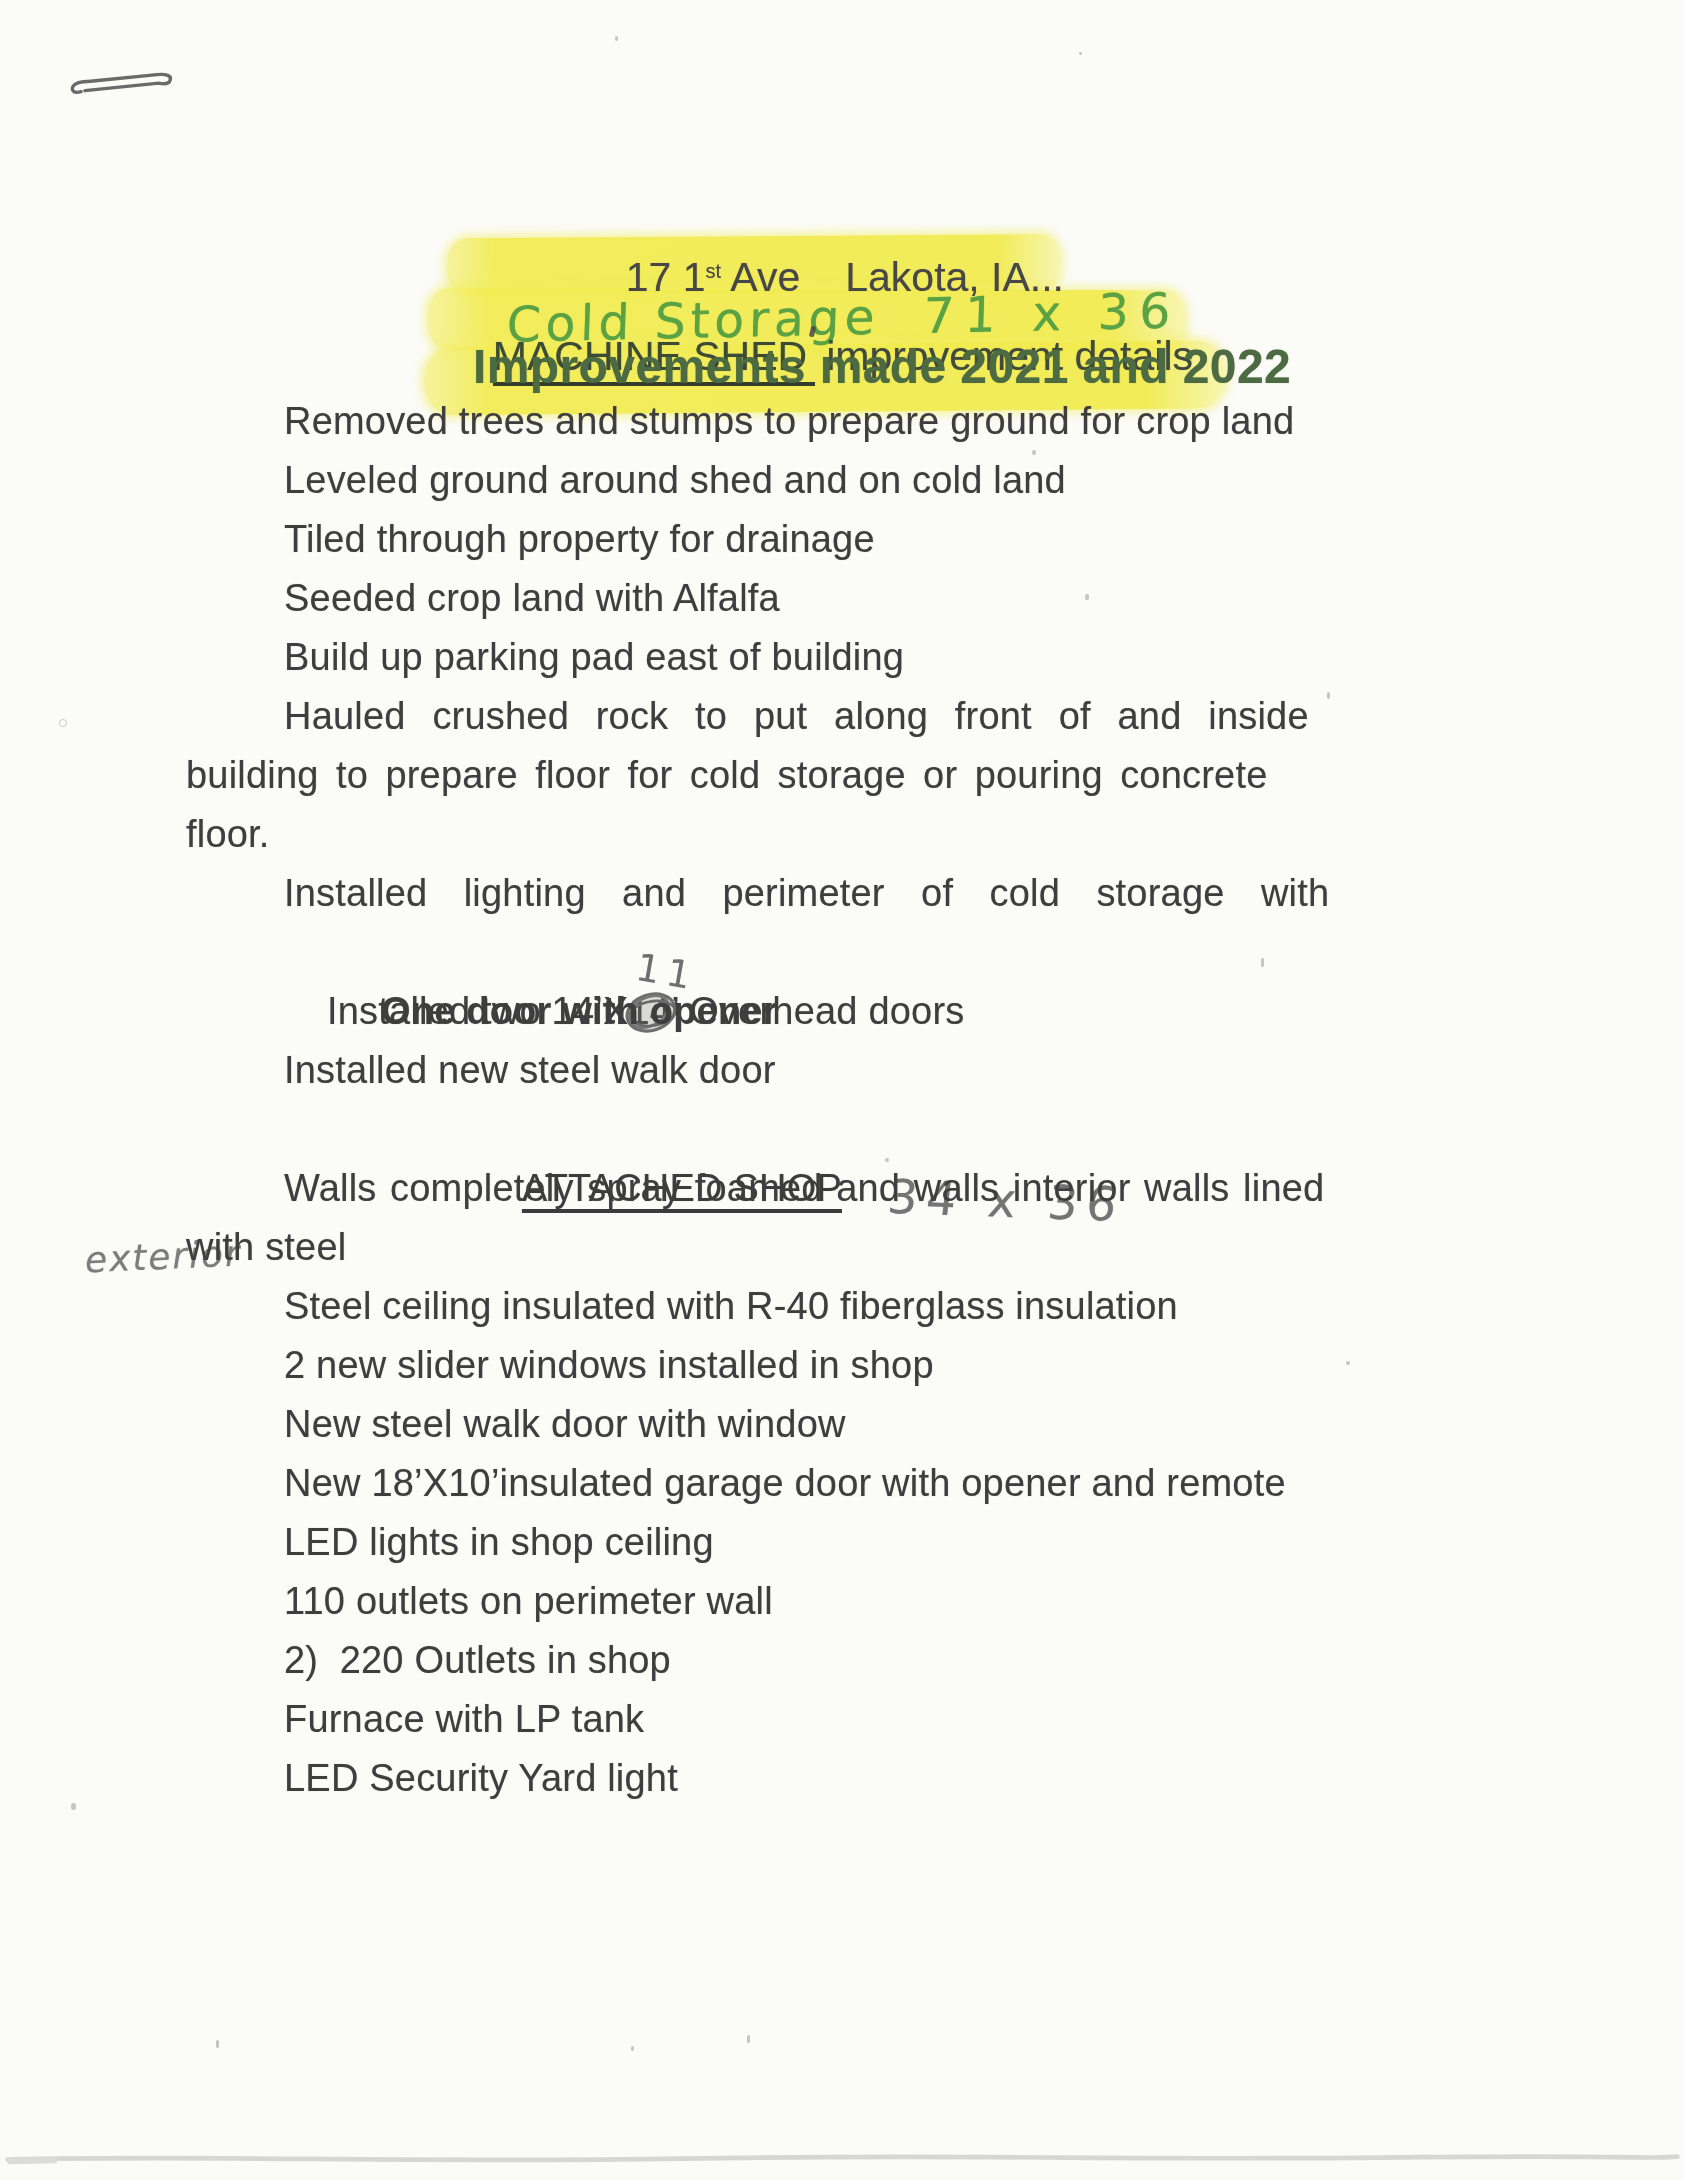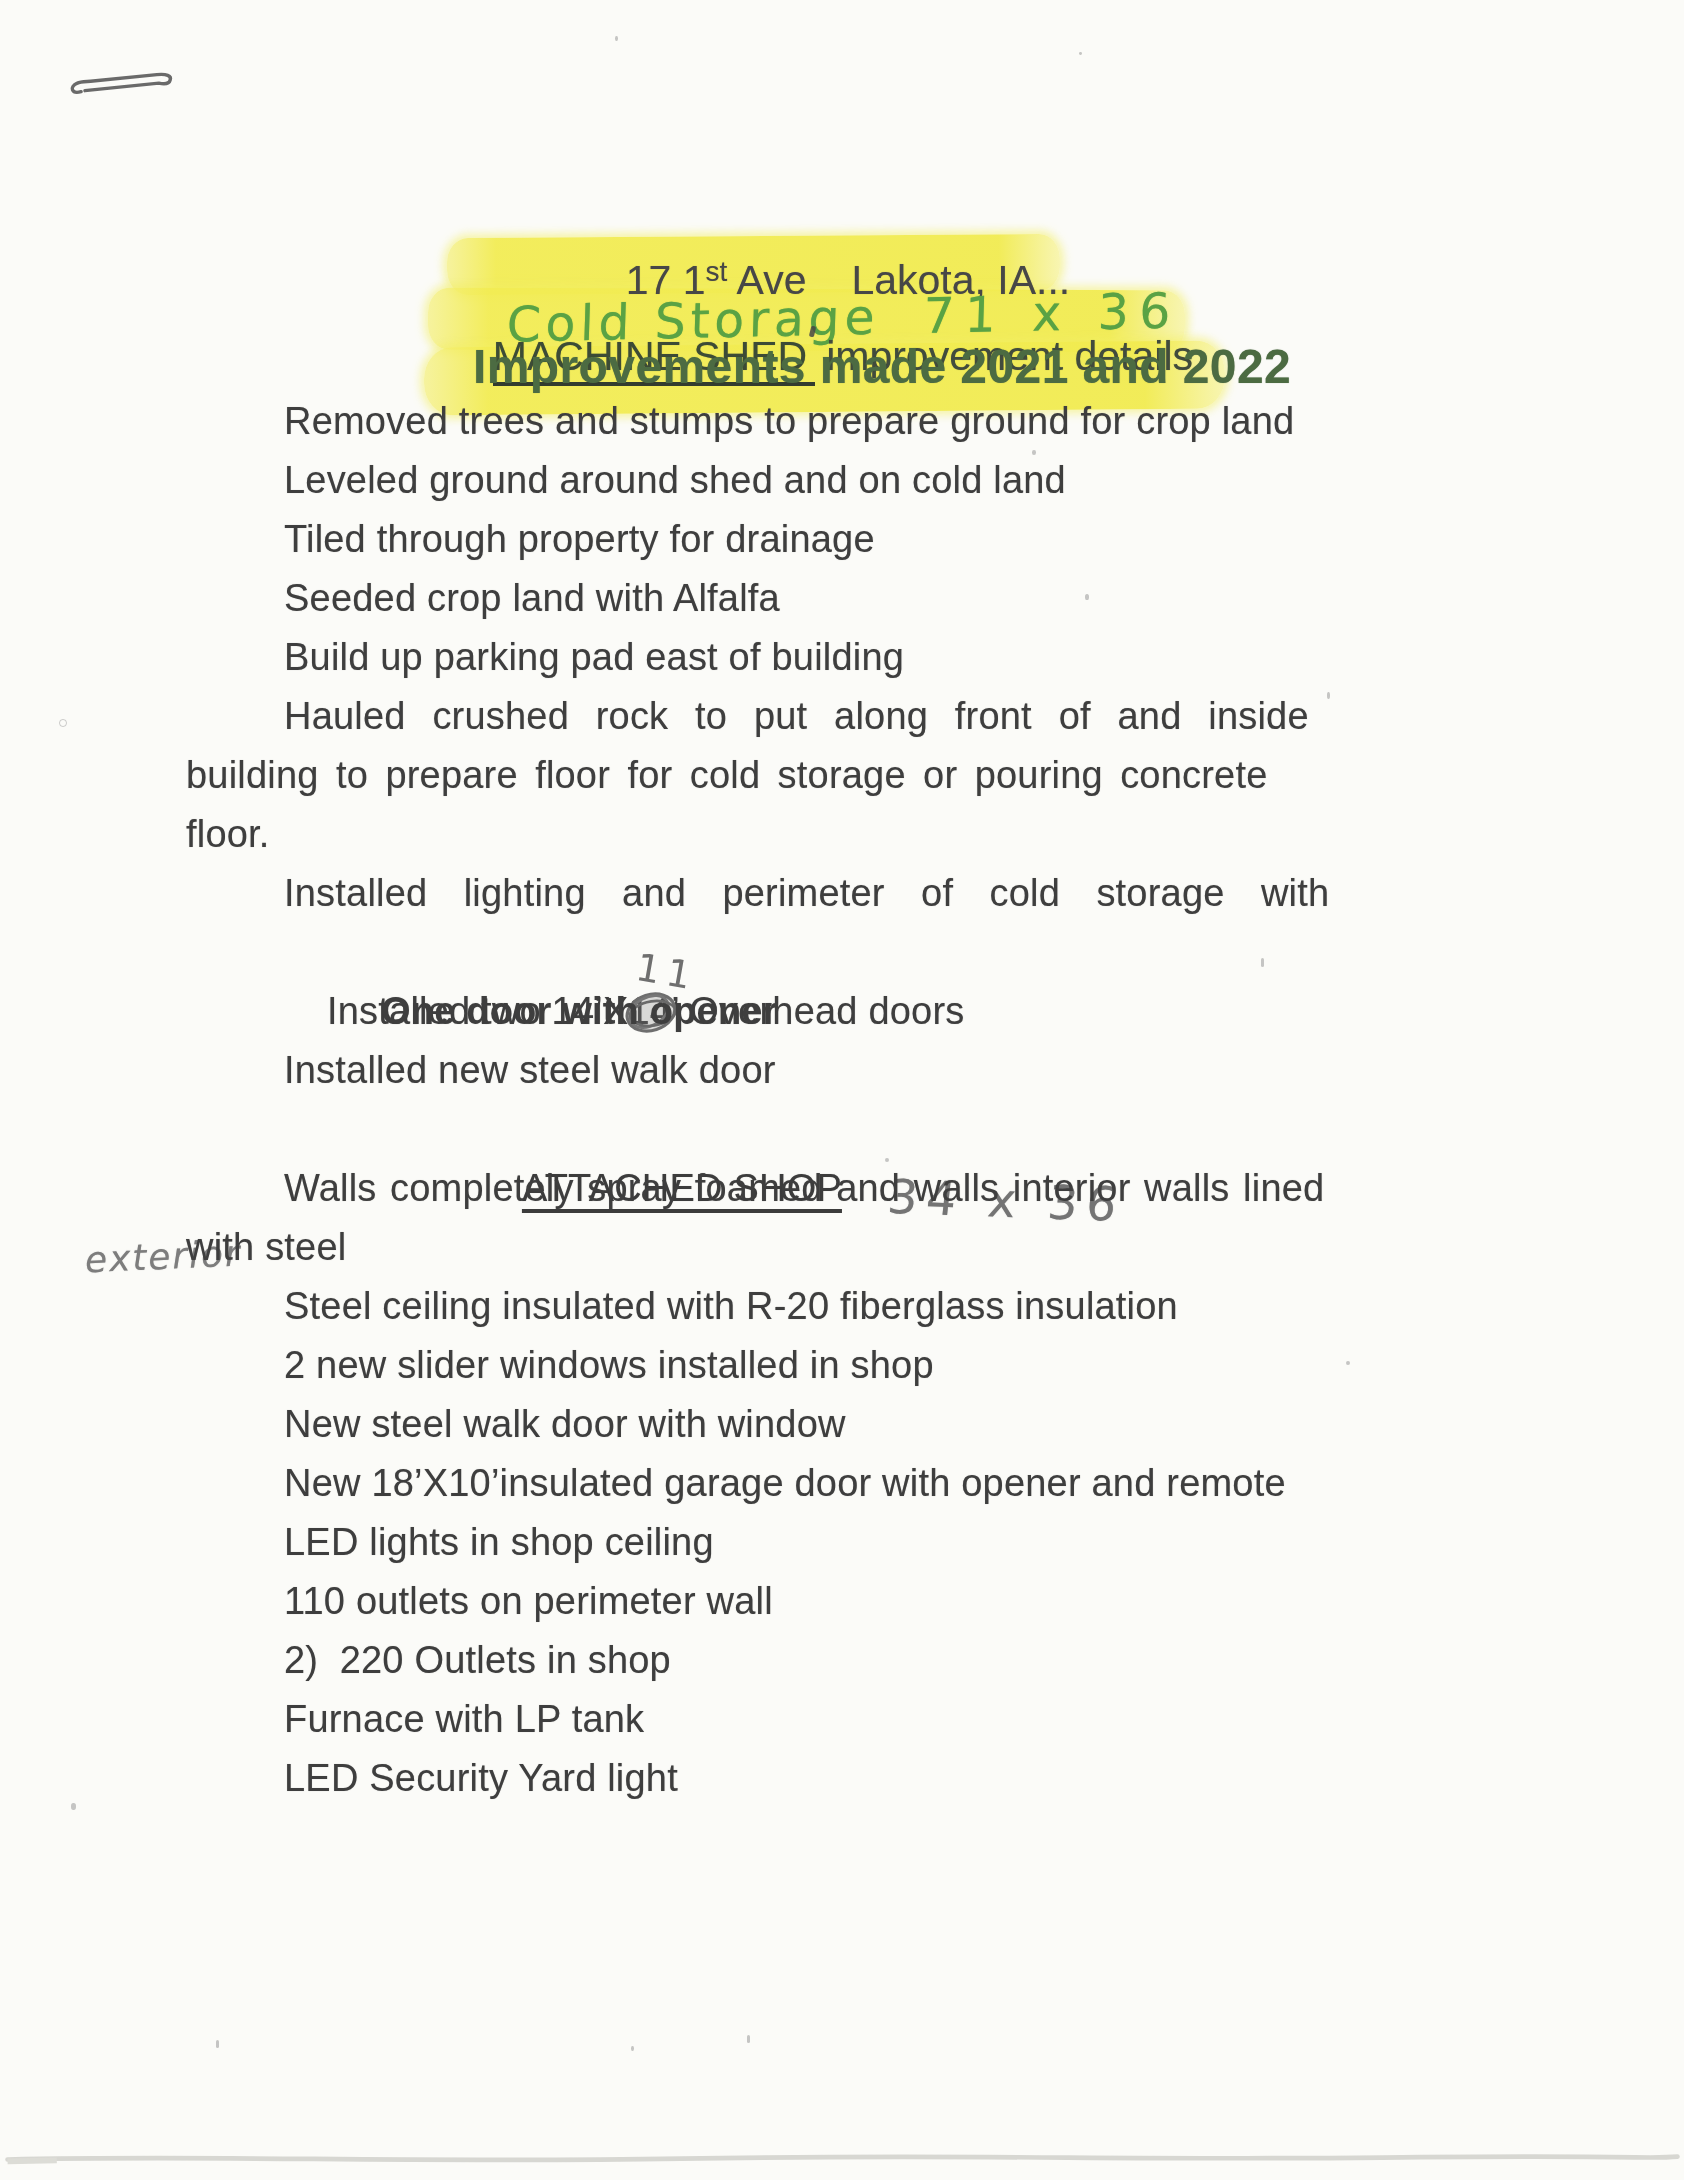--- a/index.html
+++ b/index.html
@@ -34,21 +34,21 @@
   .ind2{padding-left:381px;font-weight:bold;}
   .j3{word-spacing:2.8px;}
   .j7{word-spacing:6.6px;}
   .j17{word-spacing:16px;}
   .j27{word-spacing:25.6px;}
   .address{
     left:603px;top:201px;
     font-size:41px;line-height:47px;color:#474747;
     white-space:pre;text-shadow:0 0 0.9px rgba(62,62,62,.38);
   }
-  .address sup{font-size:28px;vertical-align:13.2px;}
+  .address sup{font-size:20px;vertical-align:13.2px;}
   .address .gap{display:inline-block;width:45px;}
   .ms-title{
     left:470px;top:290px;
     font-size:41px;line-height:44px;
     color:#414b3d;white-space:pre;
     text-shadow:0 0 0.9px rgba(50,60,45,.45);
   }
   .ms-title .underlined{
     color:#3c4b36;
     border-bottom:4.7px solid #333c2f;
@@ -168,21 +168,21 @@
 
   <div class="line ind2">One door with opener</div>
   <div class="line ind">Installed new steel walk door</div>
 
   <div class="line shop-head">
     <span class="ul">ATTACHED SHOP</span>
   </div>
 
   <div class="line ind j3">Walls completely spray foamed and walls interior walls lined</div>
   <div class="line flush">with steel</div>
-  <div class="line ind">Steel ceiling insulated with R-20 fiberglass insulation</div>
+  <div class="line ind">Steel ceiling insulated with R-40 fiberglass insulation</div>
   <div class="line ind">2 new slider windows installed in shop</div>
   <div class="line ind">New steel walk door with window</div>
   <div class="line ind">New 18’X10’insulated garage door with opener and remote</div>
   <div class="line ind">LED lights in shop ceiling</div>
   <div class="line ind">110 outlets on perimeter wall</div>
   <div class="line ind">2)  220 Outlets in shop</div>
   <div class="line ind">Furnace with LP tank</div>
   <div class="line ind">LED Security Yard light</div>
 </div>
 

